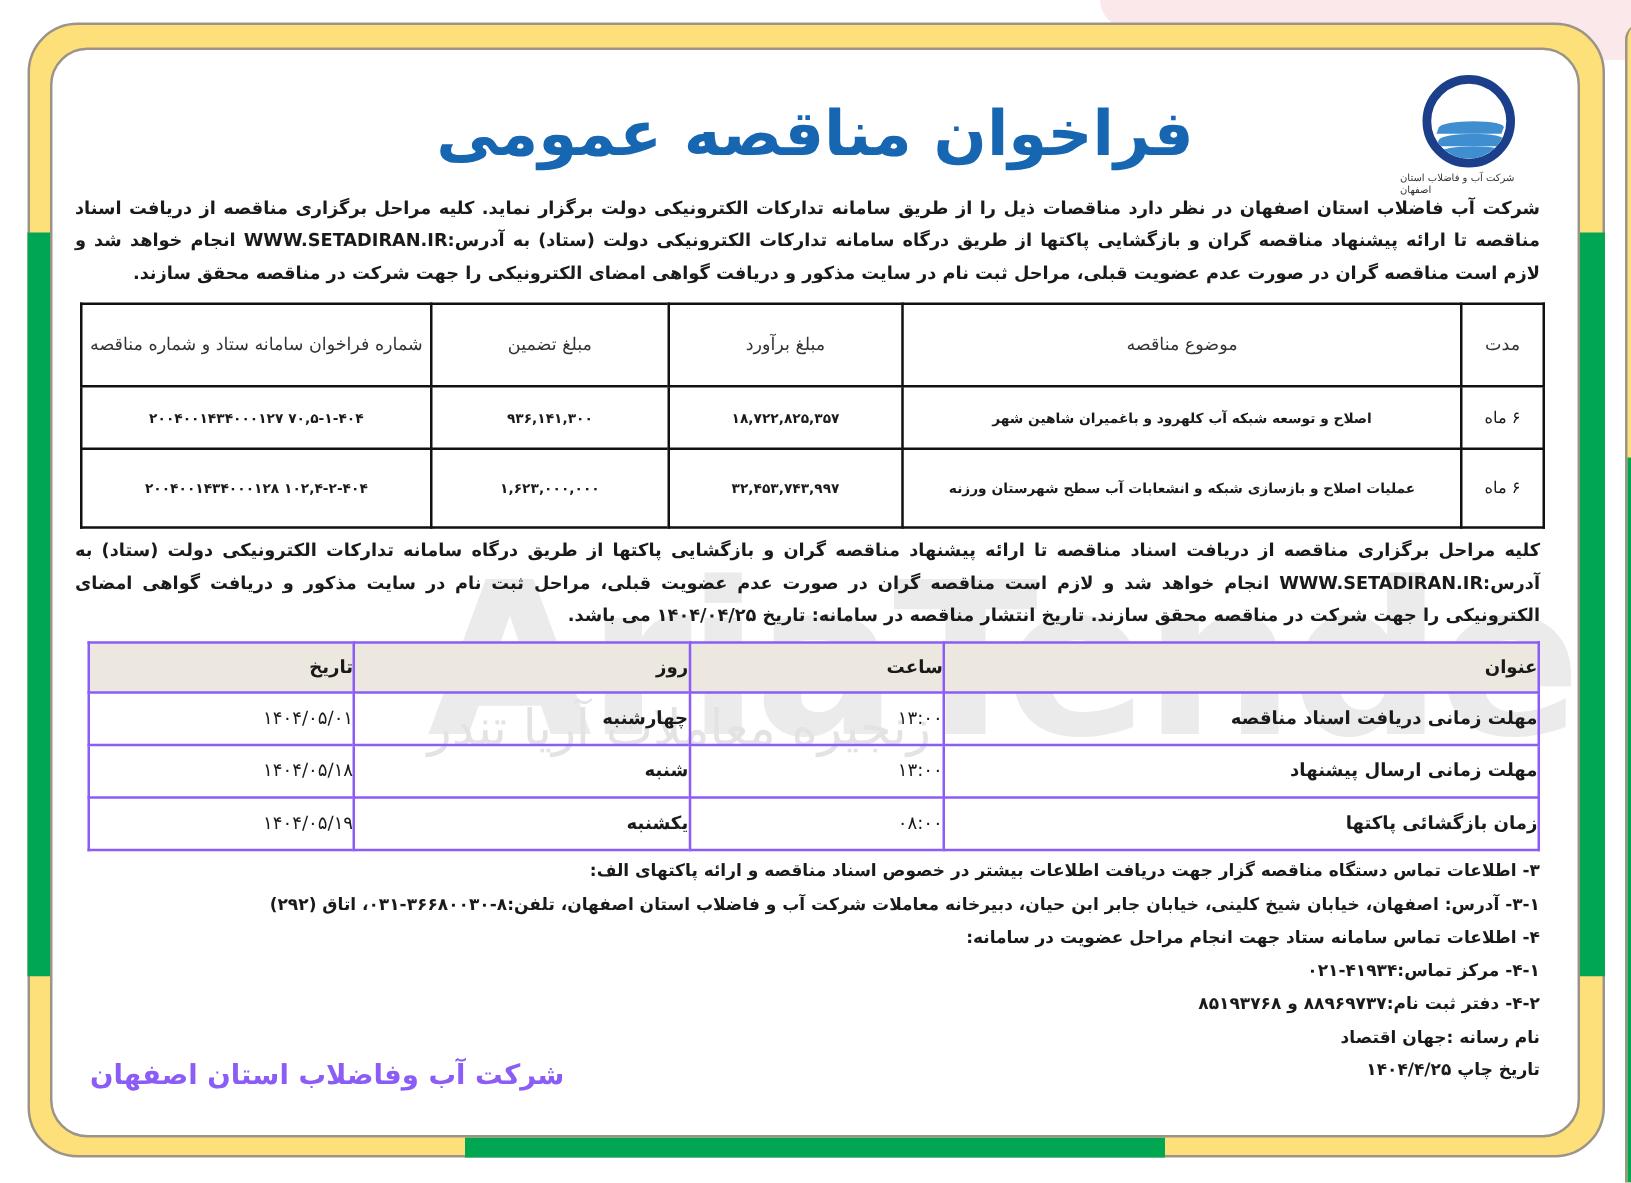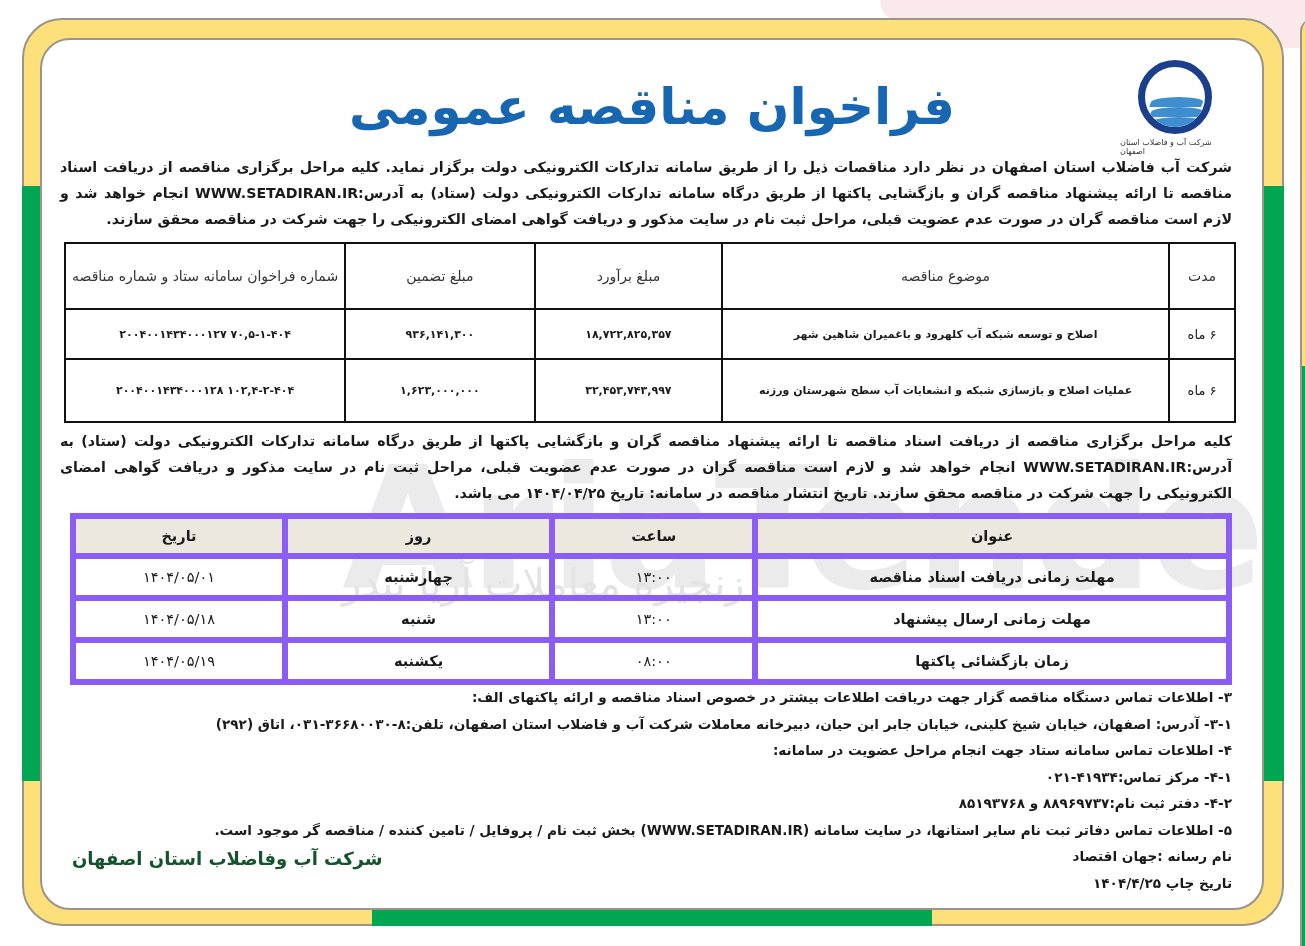--- a/index.html
+++ b/index.html
@@ -43,26 +43,26 @@
   .t1 { right: 26px; top: 202px; width: 1172px; }
   .t1 td, .t1 th { border: 2.5px solid #111; text-align: center; vertical-align: middle; font-size: 14px; }
   .t1 th { font-weight: normal; height: 66px; color: #333; }
   .t1 td { font-weight: bold; font-size: 11px; }
   .t1 tr.r1 td { height: 50px; }
   .t1 tr.r2 td { height: 63px; border-radius: 30px; }
   .t1 td.dur { font-weight: normal; font-size: 13px; margin-left: 43px; }
 
   
   .t2 { right: 30px; top: 473px; width: 1162px; }
-  .t2 td, .t2 th { border: 6px solid #8b5cf6; text-align: center; vertical-align: middle; font-size: 14.5px; height: 42px; font-weight: bold; }
+  .t2 td, .t2 th { border: 2px solid #8b5cf6; text-align: right; vertical-align: middle; font-size: 14.5px; height: 42px; font-weight: bold; }
   .t2 th { background: #ece8df; height: 40px; }
   .t2 td.num { font-weight: normal; }
 
   .lines { position: absolute; right: 30px; left: 18px; top: 644px; font-size: 13.6px; font-weight: bold; line-height: 26.5px; }
-  .sign { position: absolute; left: 30px; top: 808px; font-size: 18px; font-weight: bold; color: #14532d; direction: rtl; }
+  .sign { position: absolute; left: 30px; top: 808px; font-size: 22px; font-weight: bold; color: #8b5cf6; direction: rtl; }
 </style>
 </head>
 <body>
 
 <div class="top-wm"></div>
 <div class="top-wm2"></div>
 <div class="neighbor"></div>
 <div class="neighbor-green"></div>
 
 <div class="frame"></div>
@@ -144,20 +144,19 @@
       </tr>
     </tbody>
       </table>
 
     <div class="lines">
       <div>۳- اطلاعات تماس دستگاه مناقصه گزار جهت دریافت اطلاعات بیشتر در خصوص اسناد مناقصه و ارائه پاکتهای الف:</div>
       <div>۳-۱- آدرس: اصفهان، خیابان شیخ کلینی، خیابان جابر ابن حیان، دبیرخانه معاملات شرکت آب و فاضلاب استان اصفهان، تلفن:۸-۳۶۶۸۰۰۳۰-۰۳۱، اتاق (۲۹۲)</div>
       <div>۴- اطلاعات تماس سامانه ستاد جهت انجام مراحل عضویت در سامانه:</div>
       <div>۴-۱- مرکز تماس:۴۱۹۳۴-۰۲۱</div>
       <div>۴-۲- دفتر ثبت نام:۸۸۹۶۹۷۳۷ و ۸۵۱۹۳۷۶۸</div>
-      <div>۵- اطلاعات تماس دفاتر ثبت نام سایر استانها، در سایت سامانه (WWW.SETADIRAN.IR) بخش ثبت نام / پروفایل / تامین کننده / مناقصه گر موجود است.</div>
       <div>نام رسانه :جهان اقتصاد</div>
       <div>تاریخ چاپ ۱۴۰۴/۴/۲۵</div>
     </div>
 
     <div class="sign">شرکت آب وفاضلاب استان اصفهان</div>
   </div>
 </div>
 
 </body></html>

